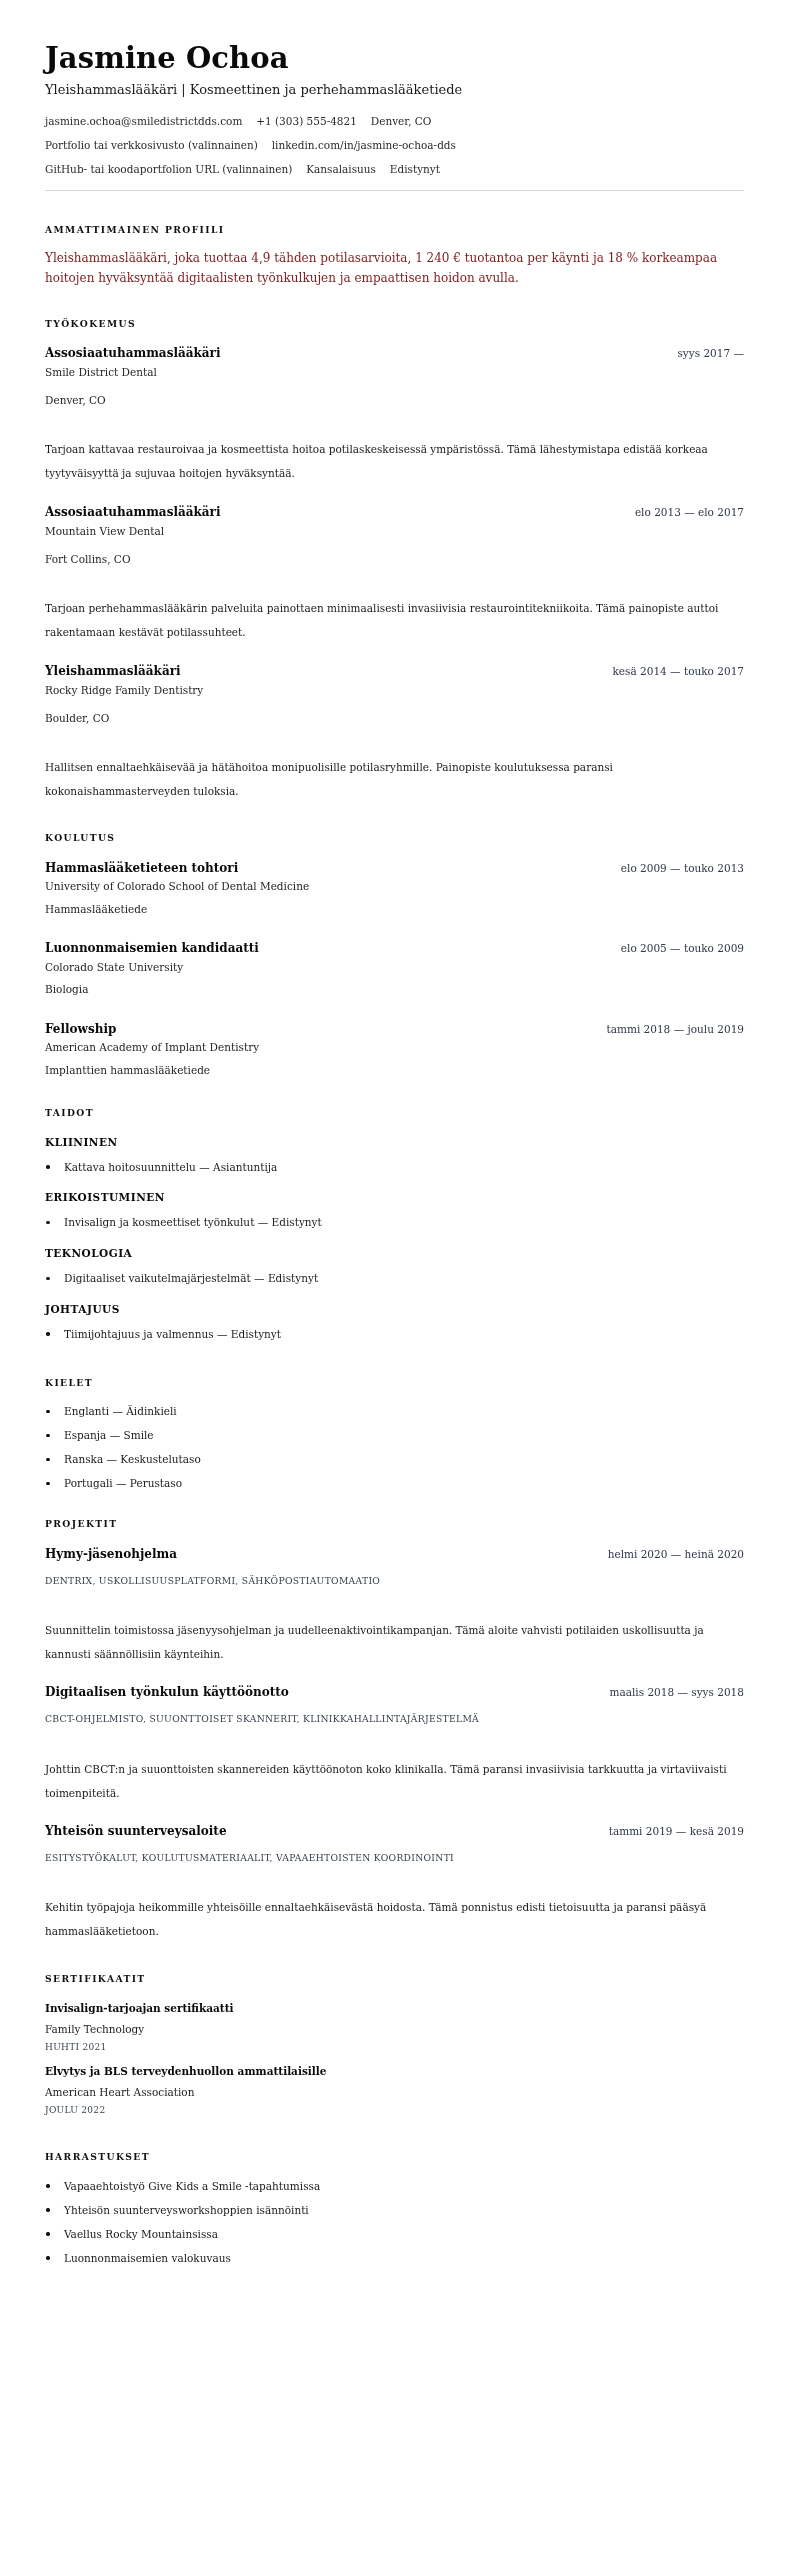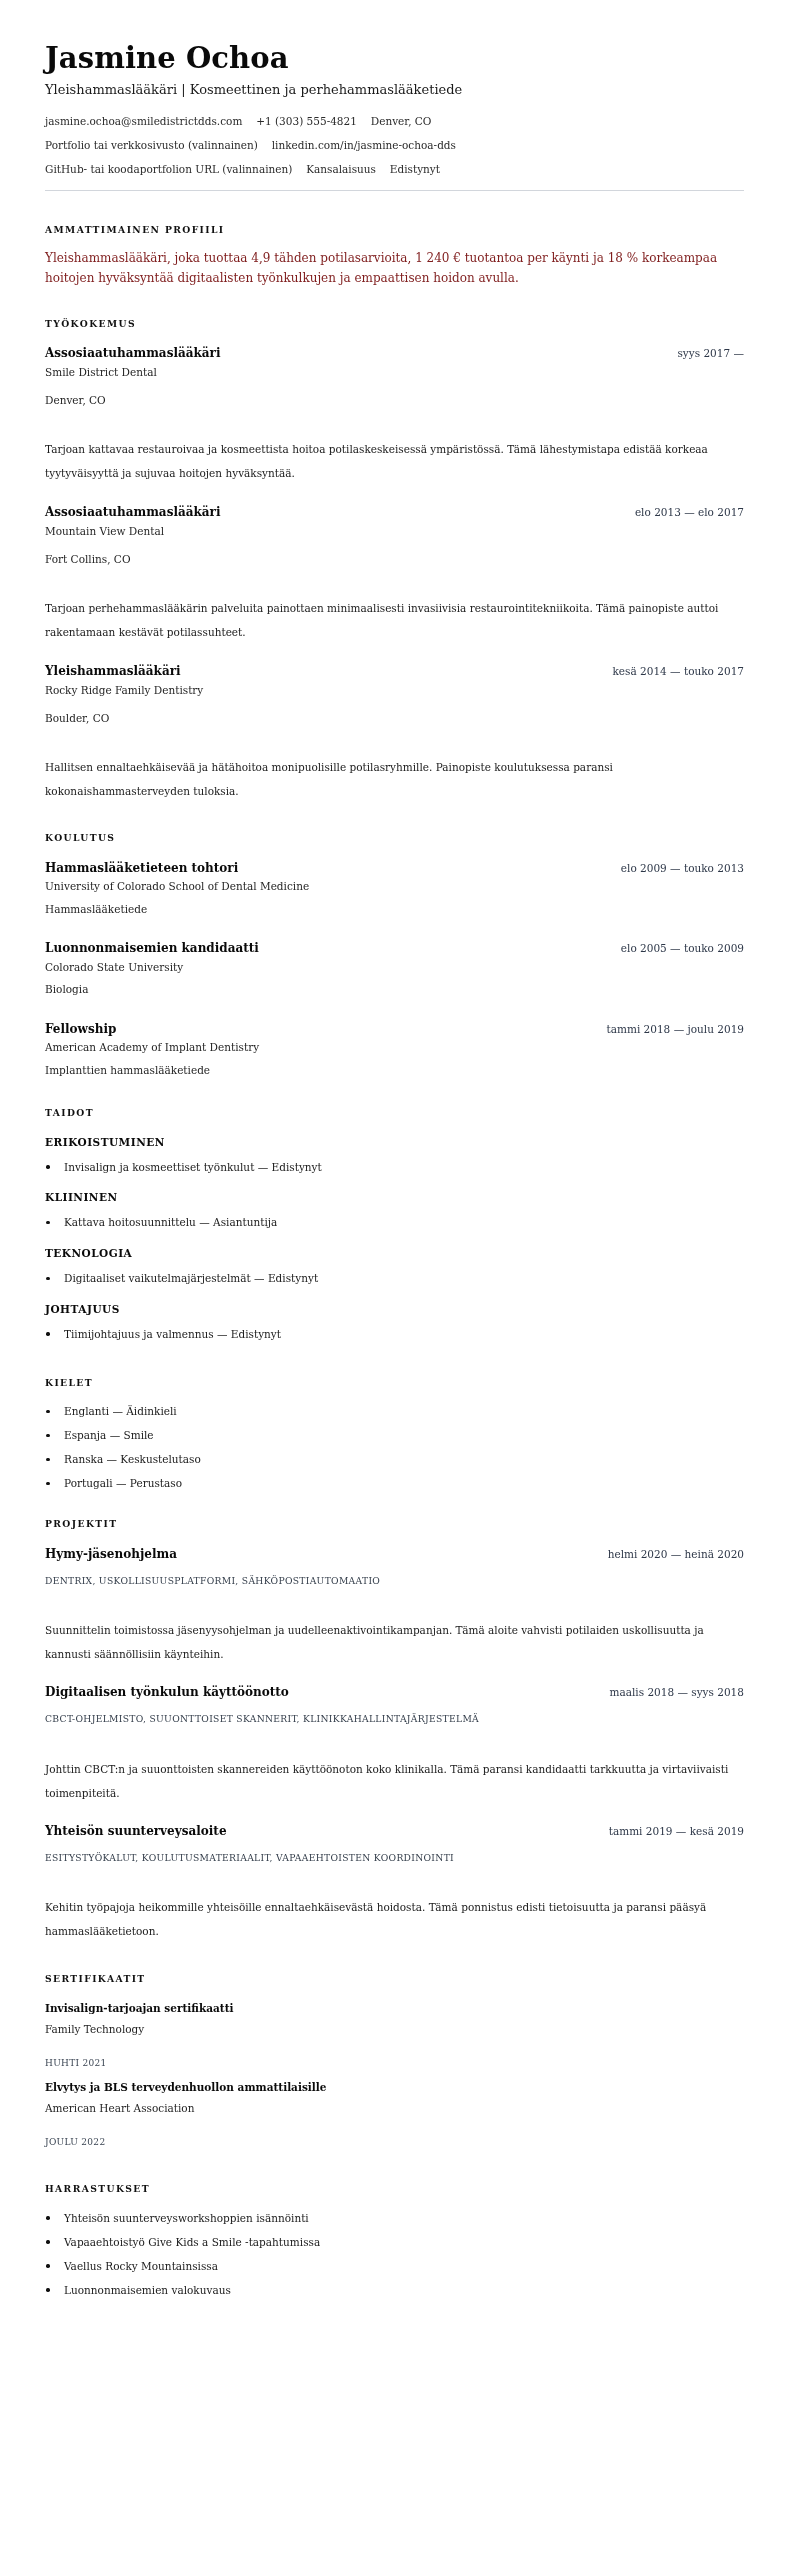--- a/index.html
+++ b/index.html
@@ -156,21 +156,21 @@
     line-height: 16px;
     color: #1f1f1f;
     margin-top: 5.3px;
   }
   .cert-date {
     font-size: 9px;
     text-transform: uppercase;
     letter-spacing: 0.3px;
     color: #3a4452;
     line-height: 13px;
-    margin-top: 20px;
+    margin-top: 4px;
   }
 </style>
 </head>
 <body>
 
 <div class="page">
 
   <header>
     <h1 class="name">Jasmine Ochoa</h1>
     <div class="headline">Yleishammaslääkäri | Kosmeettinen ja perhehammaslääketiede</div>
@@ -260,29 +260,29 @@
       </div>
       <div class="entry-sub">American Academy of Implant Dentistry</div>
       <div class="entry-sub2">Implanttien hammaslääketiede</div>
     </div>
   </section>
 
   <section class="sec">
     <h2 class="section-title">TAIDOT</h2>
 
     <div class="skill-group">
+      <div class="skill-cat">KLIININEN</div>
+      <ul class="bullets">
+        <li>Kattava hoitosuunnittelu — Asiantuntija</li>
+      </ul>
+    </div>
+    <div class="skill-group">
       <div class="skill-cat">ERIKOISTUMINEN</div>
       <ul class="bullets">
         <li>Invisalign ja kosmeettiset työnkulut — Edistynyt</li>
-      </ul>
-    </div>
-    <div class="skill-group">
-      <div class="skill-cat">KLIININEN</div>
-      <ul class="bullets">
-        <li>Kattava hoitosuunnittelu — Asiantuntija</li>
       </ul>
     </div>
     <div class="skill-group">
       <div class="skill-cat">TEKNOLOGIA</div>
       <ul class="bullets">
         <li>Digitaaliset vaikutelmajärjestelmät — Edistynyt</li>
       </ul>
     </div>
     <div class="skill-group">
       <div class="skill-cat">JOHTAJUUS</div>
@@ -313,21 +313,21 @@
       <div class="proj-tags">DENTRIX, USKOLLISUUSPLATFORMI, SÄHKÖPOSTIAUTOMAATIO</div>
       <p class="entry-desc">Suunnittelin toimistossa jäsenyysohjelman ja uudelleenaktivointikampanjan. Tämä aloite vahvisti potilaiden uskollisuutta ja kannusti säännöllisiin käynteihin.</p>
     </div>
 
     <div class="entry">
       <div class="entry-head">
         <div class="entry-title">Digitaalisen työnkulun käyttöönotto</div>
         <div class="entry-date">maalis 2018 — syys 2018</div>
       </div>
       <div class="proj-tags">CBCT-OHJELMISTO, SUUONTTOISET SKANNERIT, KLINIKKAHALLINTAJÄRJESTELMÄ</div>
-      <p class="entry-desc">Johttin CBCT:n ja suuonttoisten skannereiden käyttöönoton koko klinikalla. Tämä paransi kandidaatti tarkkuutta ja virtaviivaisti toimenpiteitä.</p>
+      <p class="entry-desc">Johttin CBCT:n ja suuonttoisten skannereiden käyttöönoton koko klinikalla. Tämä paransi invasiivisia tarkkuutta ja virtaviivaisti toimenpiteitä.</p>
     </div>
 
     <div class="entry">
       <div class="entry-head">
         <div class="entry-title">Yhteisön suunterveysaloite</div>
         <div class="entry-date">tammi 2019 — kesä 2019</div>
       </div>
       <div class="proj-tags">ESITYSTYÖKALUT, KOULUTUSMATERIAALIT, VAPAAEHTOISTEN KOORDINOINTI</div>
       <p class="entry-desc">Kehitin työpajoja heikommille yhteisöille ennaltaehkäisevästä hoidosta. Tämä ponnistus edisti tietoisuutta ja paransi pääsyä hammaslääketietoon.</p>
     </div>
@@ -345,21 +345,21 @@
     <div class="cert">
       <div class="cert-title">Elvytys ja BLS terveydenhuollon ammattilaisille</div>
       <div class="cert-issuer">American Heart Association</div>
       <div class="cert-date">JOULU 2022</div>
     </div>
   </section>
 
   <section class="sec" style="margin-top:33px;">
     <h2 class="section-title">HARRASTUKSET</h2>
     <ul class="bullets tight" style="margin-top:14.5px;">
+      <li>Vapaaehtoistyö Give Kids a Smile -tapahtumissa</li>
       <li>Yhteisön suunterveysworkshoppien isännöinti</li>
-      <li>Vapaaehtoistyö Give Kids a Smile -tapahtumissa</li>
       <li>Vaellus Rocky Mountainsissa</li>
       <li>Luonnonmaisemien valokuvaus</li>
     </ul>
   </section>
 
 </div>
 
 
 </body></html>

